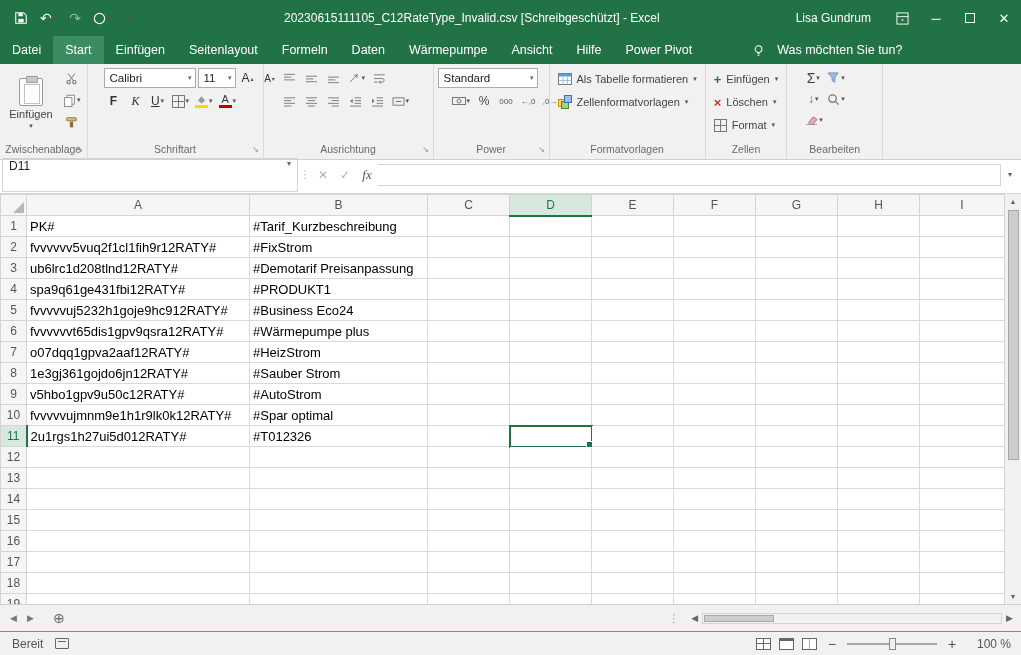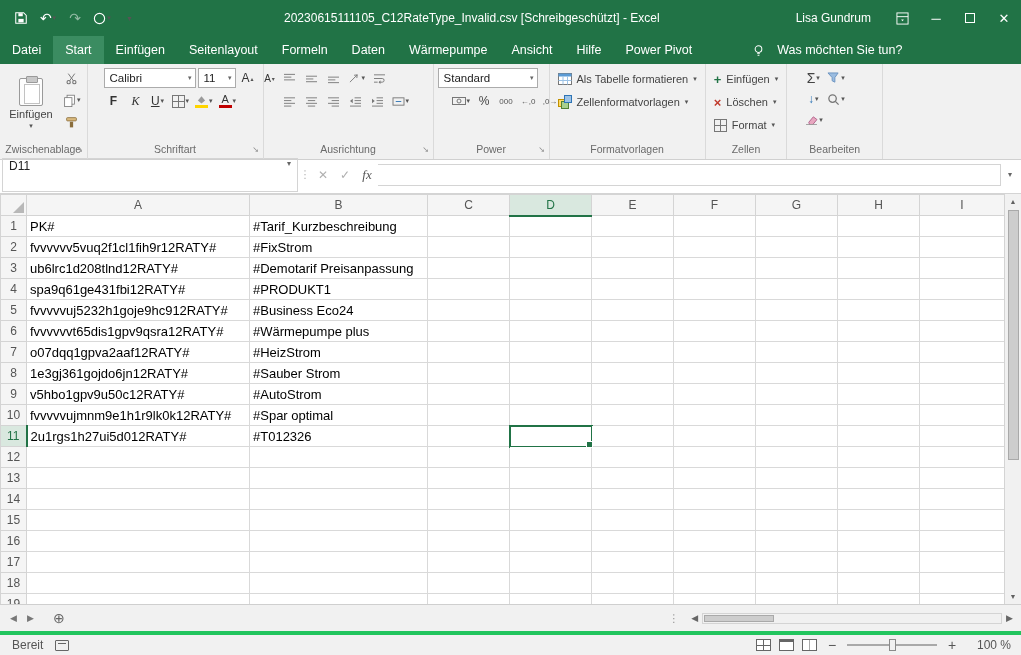--- a/index.html
+++ b/index.html
@@ -89,21 +89,21 @@
   .sheettab { display:flex; align-items:center; padding:0 10px; background:#fff; border-left:1px solid #c8c8c8; border-right:1px solid #c8c8c8; border-bottom:2px solid #217346; color:#1e6b41; font-weight:bold; font-size:11.5px; white-space:nowrap; }
   .newsheet { display:flex; align-items:center; justify-content:center; width:30px; color:#666; font-size:14px; }
   .sb-fill { flex:1; }
   .hscroll { display:flex; align-items:center; gap:4px; padding:0 8px; color:#666; }
   .hs-arr { font-size:9px; color:#666; }
   .hs-track { width:300px; height:11px; background:#f1f1f1; border:1px solid #d4d4d4; position:relative; }
   .hs-thumb { position:absolute; left:1px; top:1px; width:70px; height:7px; background:#cdcdcd; border:1px solid #a9a9a9; }
   .sb-dots { display:flex; align-items:center; color:#999; font-size:11px; padding:0 4px; }
 
   
-  .statusbar { height:24px; background:#f1f1f1; border-top:4px solid #22c55e; display:flex; align-items:center; flex:0 0 auto; font-size:12px; color:#555; }
+  .statusbar { height:24px; background:#f1f1f1; border-top:1px solid #22c55e; display:flex; align-items:center; flex:0 0 auto; font-size:12px; color:#555; }
   .sb-status { padding:0 12px; }
   .sb-macro { width:14px; height:11px; border:1px solid #666; border-radius:1px; background:linear-gradient(#666,#666) 2px 2px/8px 1px no-repeat; }
   .sb-right { margin-left:auto; display:flex; align-items:center; gap:8px; padding-right:10px; }
   .viewic { width:15px; height:12px; border:1px solid #666; background:#fff; }
   .viewic.v1 { background:linear-gradient(#666,#666) center/100% 1px no-repeat, linear-gradient(#666,#666) center/1px 100% no-repeat, #fff; }
   .viewic.v2 { border-top:3px solid #666; }
   .viewic.v3 { background:linear-gradient(#aaa,#aaa) center/1px 100% no-repeat,#fff; }
   .zoomsym { font-size:14px; color:#555; width:14px; text-align:center; }
   .zoomtrack { width:90px; height:2px; background:#a9a9a9; position:relative; }
   .zoomthumb { position:absolute; left:42px; top:-5px; width:7px; height:12px; background:#f1f1f1; border:1px solid #8a8a8a; }

